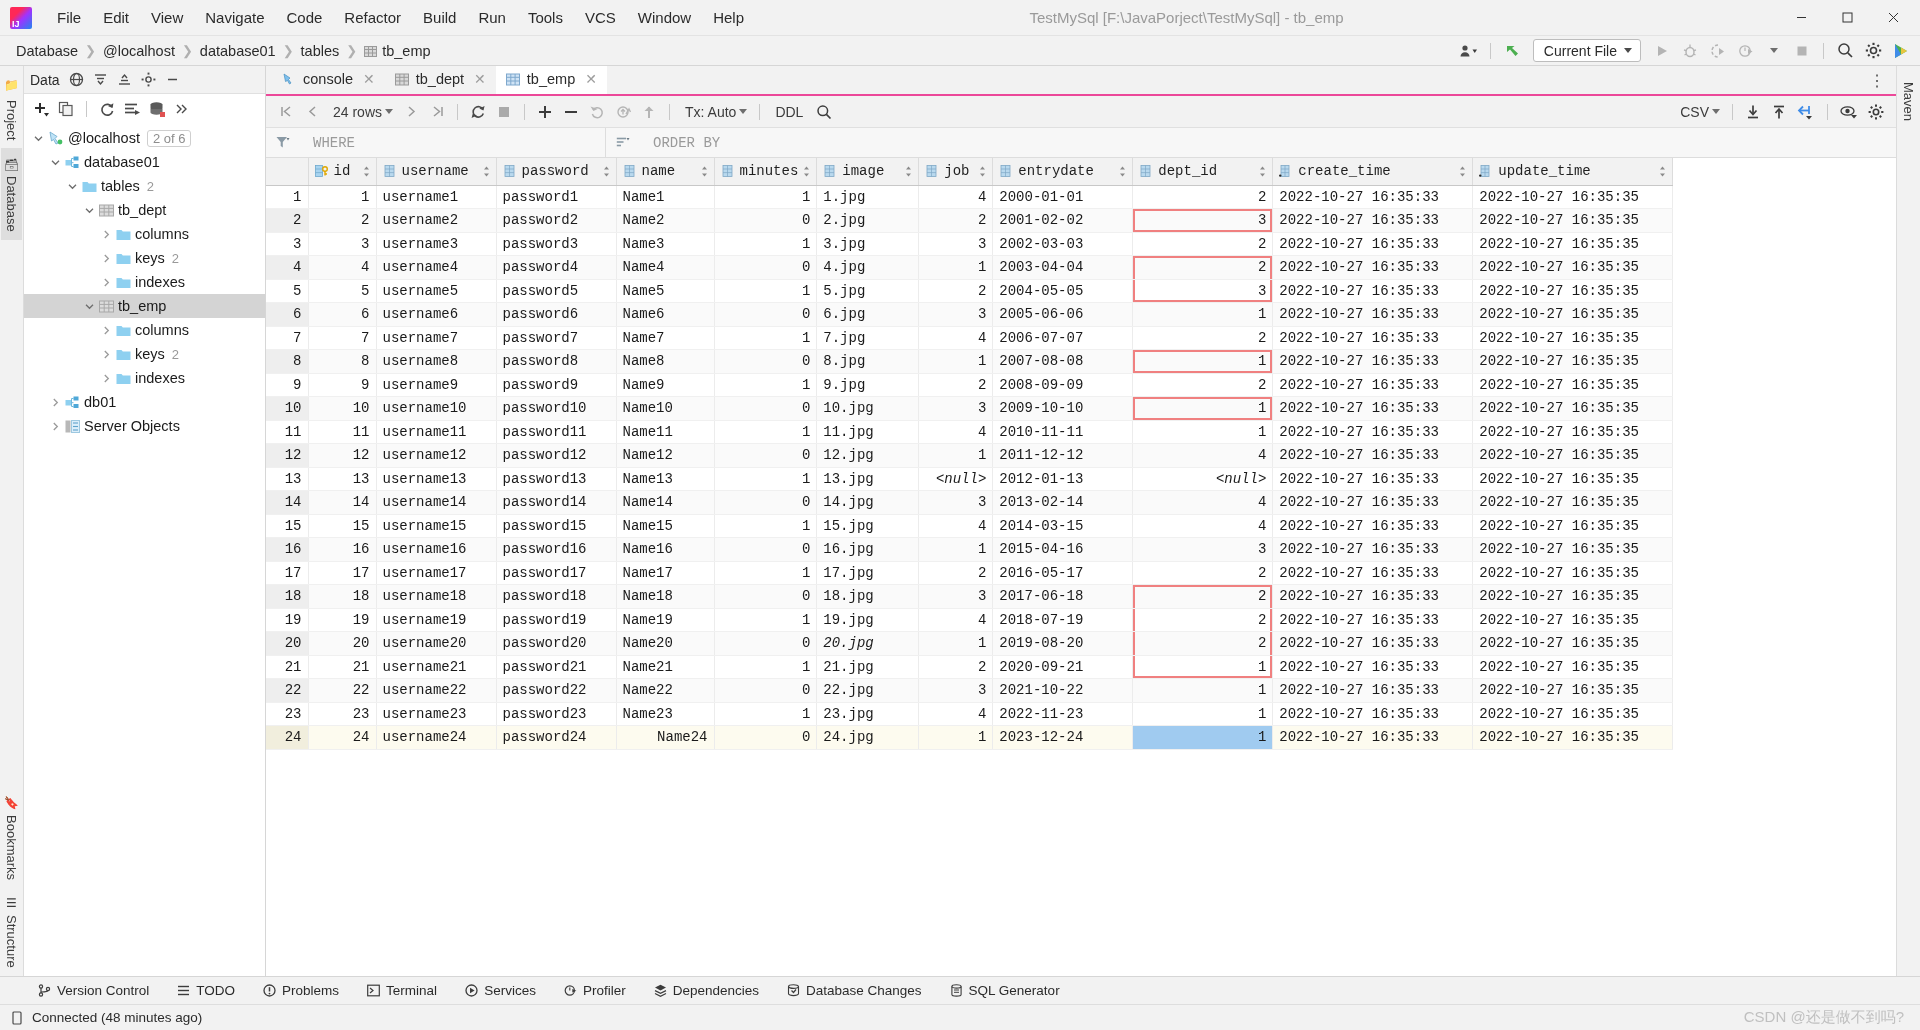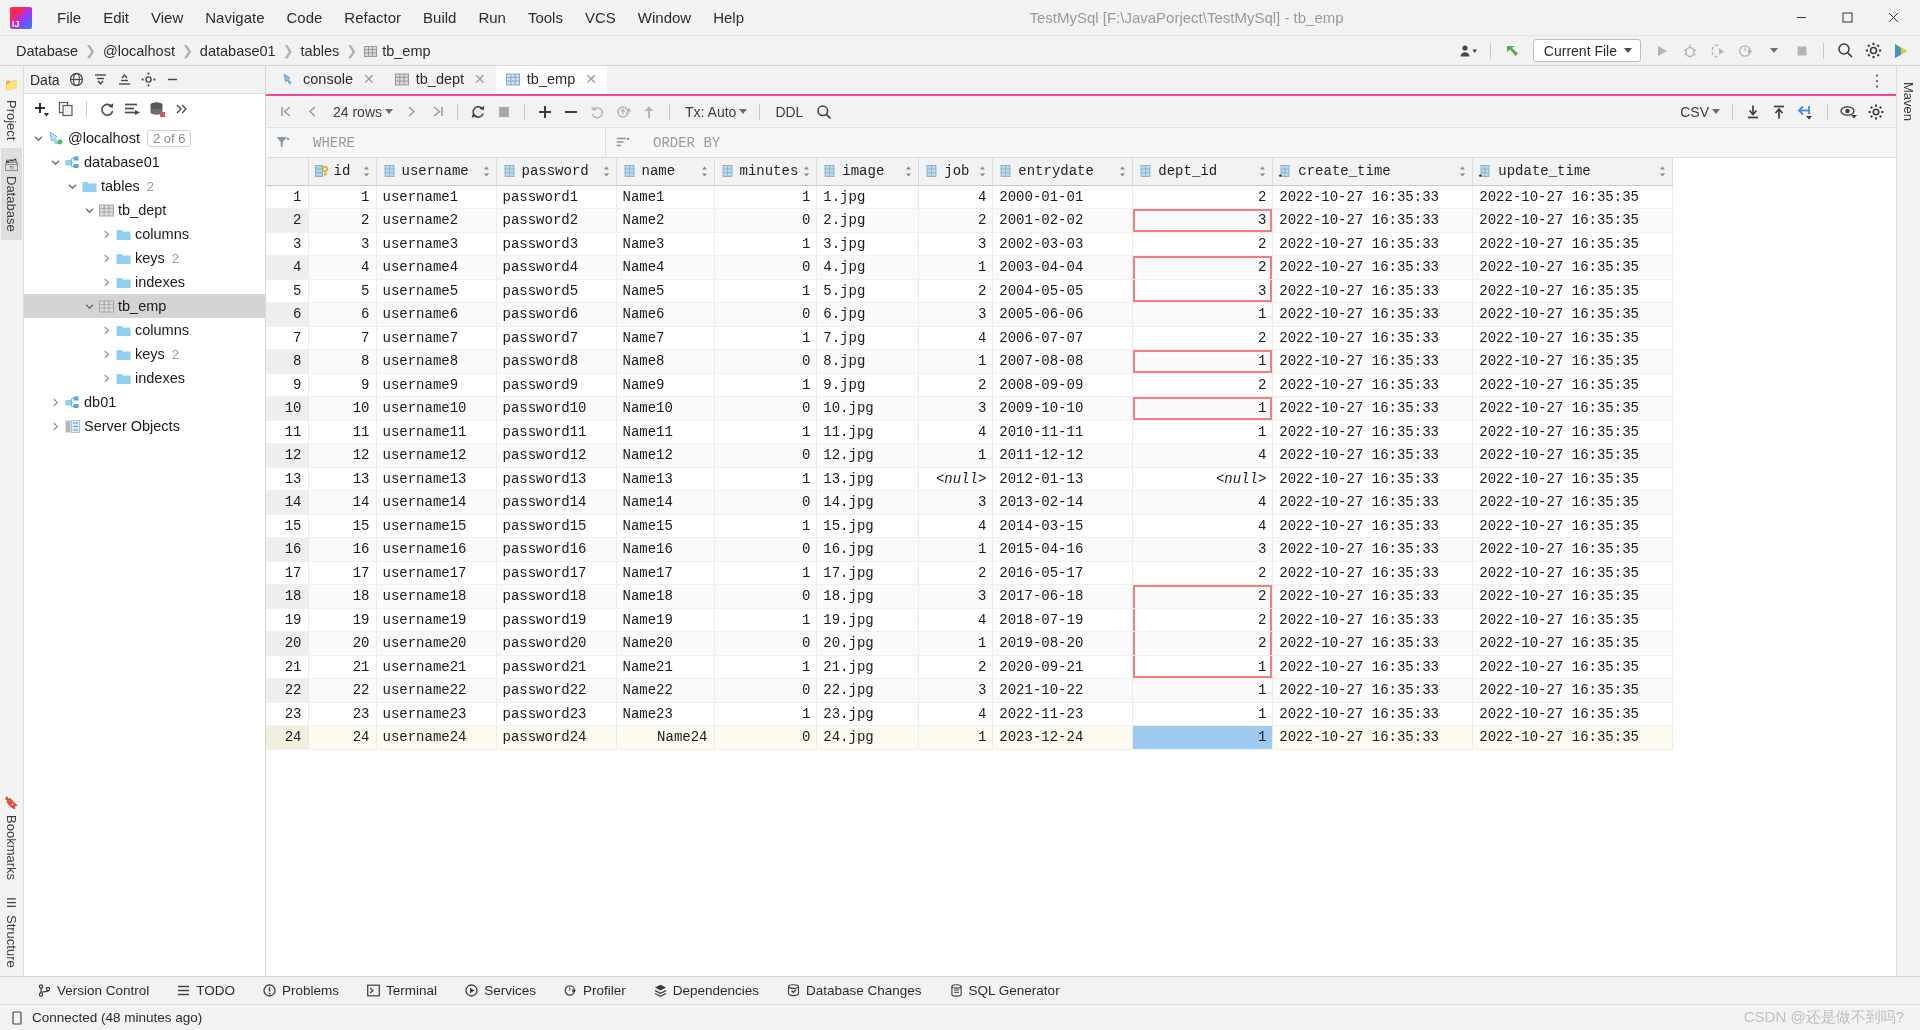--- a/index.html
+++ b/index.html
@@ -1353,21 +1353,21 @@
                 <td class="" style="width: 200px;">2022-10-27 16:35:33</td>
                 <td class="" style="width: 200px;">2022-10-27 16:35:35</td>
               </tr>
               <tr class="alt">
                 <td class="rownum">20</td>
                 <td class="num" style="width: 68px;">20</td>
                 <td class="" style="width: 120px;">username20</td>
                 <td class="" style="width: 120px;">password20</td>
                 <td class="" style="width: 98px;">Name20</td>
                 <td class="num" style="width: 100px;">0</td>
-                <td class="" style="width: 102px;">20.jpg</td>
+                <td class="" style="width: 102px; font-style: italic;">20.jpg</td>
                 <td class="num" style="width: 74px;">1</td>
                 <td class="" style="width: 140px;">2019-08-20</td>
                 <td class="num rb-lr" style="width: 140px;">2</td>
                 <td class="" style="width: 200px;">2022-10-27 16:35:33</td>
                 <td class="" style="width: 200px;">2022-10-27 16:35:35</td>
               </tr>
               <tr>
                 <td class="rownum">21</td>
                 <td class="num" style="width: 68px;">21</td>
                 <td class="" style="width: 120px;">username21</td>

